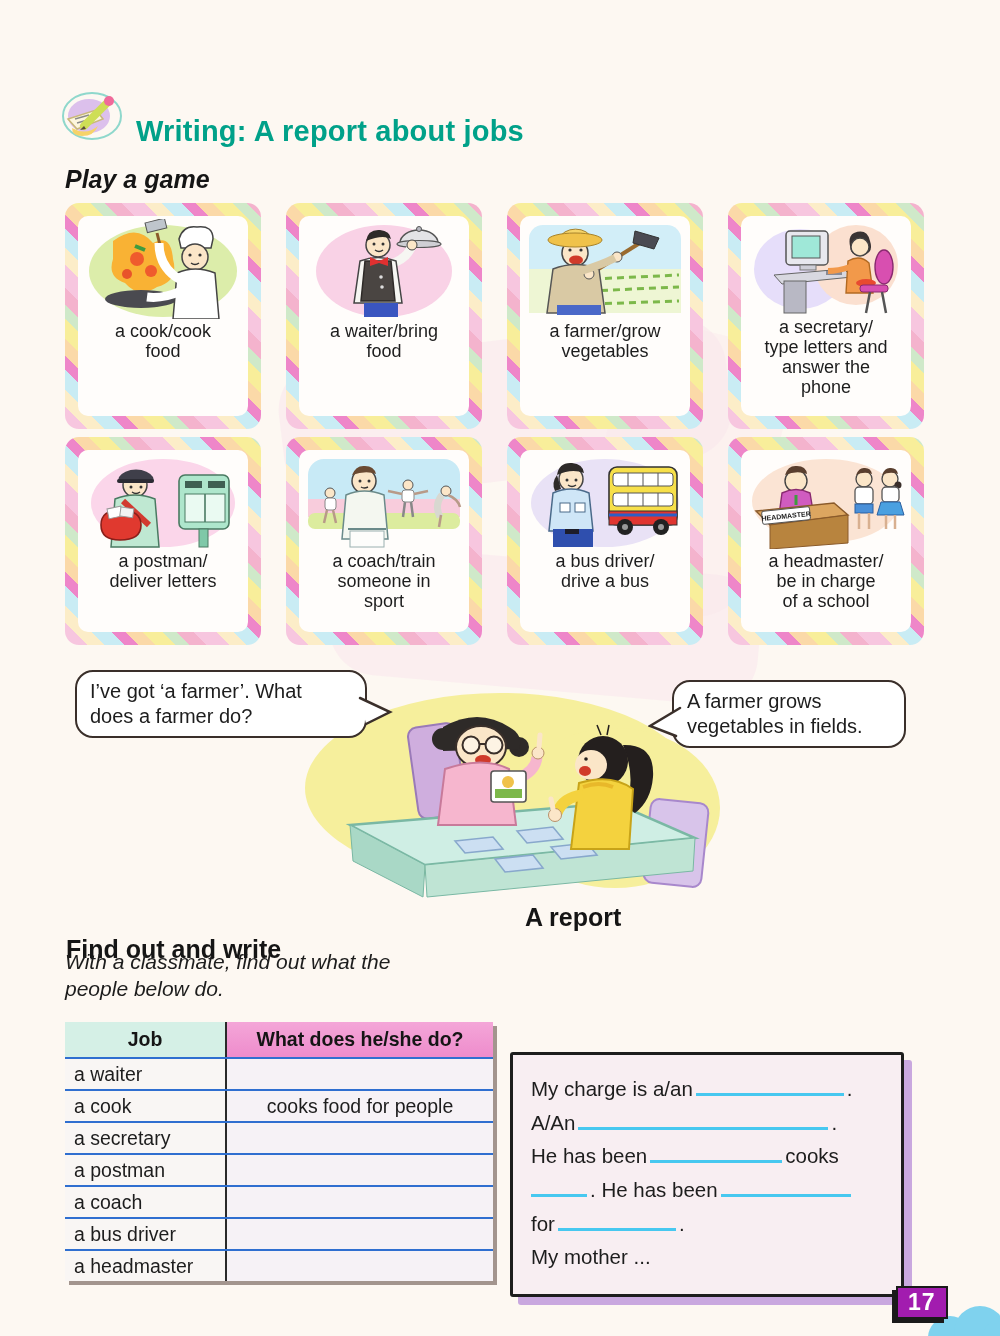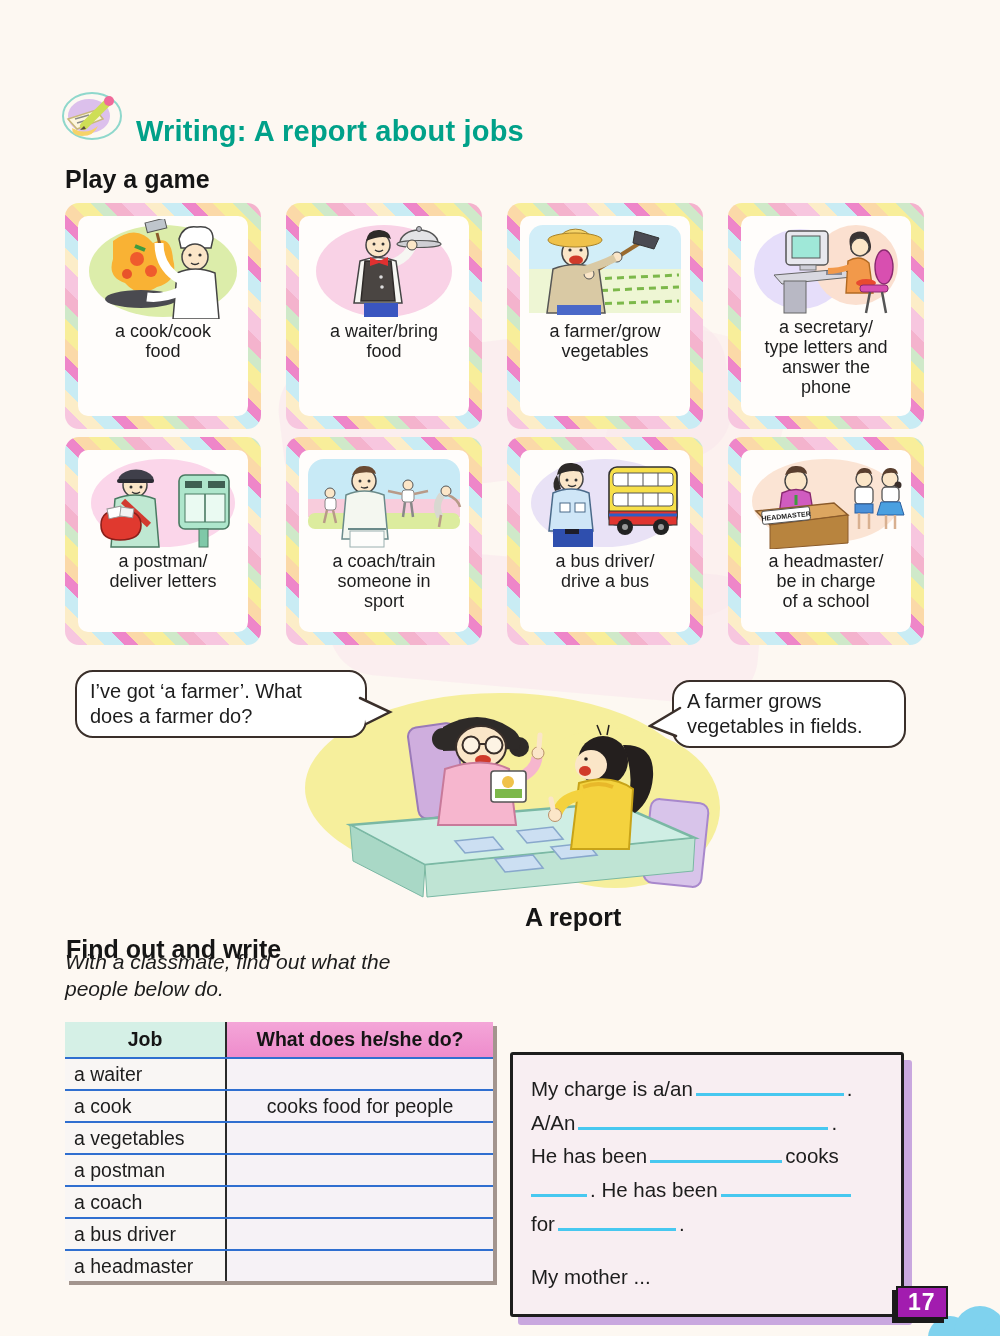--- a/index.html
+++ b/index.html
@@ -77,21 +77,21 @@
         <line x1="13" y1="31" x2="27" y2="27" stroke="#8a8a8a" stroke-width="1.5"></line>
         <line x1="15" y1="35" x2="29" y2="31" stroke="#8a8a8a" stroke-width="1.5"></line>
         <line x1="22" y1="38" x2="46" y2="14" stroke="#cede56" stroke-width="8" stroke-linecap="round"></line>
         <circle cx="47" cy="13" r="5" fill="#f06a9a"></circle>
         <polygon points="22,38 18,42 24,41" fill="#5a4a3a"></polygon>
       </svg>
     </span>
     <span class="page-title">Writing: A report about jobs</span>
   </div>
 
-  <div class="section-heading" style="left:65px; top:165px;">Play a game</div>
+  <div class="section-heading" style="left:65px; top:165px;font-style:italic;">Play a game</div>
 
   <div class="cards-row row1" style="top:203px;">
 
     <div class="card">
       <div class="card-inner">
         <svg width="164" height="100" viewBox="0 0 164 100">
           <ellipse cx="82" cy="52" rx="74" ry="46" fill="#dcedaa"></ellipse>
           <path d="M32 22 Q56 4 72 24 Q90 14 92 40 Q98 62 76 68 Q58 80 44 64 Q26 58 32 40Z" fill="#f9b234"></path>
           <circle cx="56" cy="40" r="7" fill="#ef5b2d"></circle>
             <circle cx="70" cy="52" r="6" fill="#ef5b2d"></circle>
@@ -400,21 +400,21 @@
     </tr>
     <tr>
       <td class="td-job">a waiter</td>
       <td class="td-do"></td>
     </tr>
     <tr>
       <td class="td-job">a cook</td>
       <td class="td-do">cooks food for people</td>
     </tr>
     <tr>
-      <td class="td-job">a vegetables</td>
+      <td class="td-job">a secretary</td>
       <td class="td-do"></td>
     </tr>
     <tr>
       <td class="td-job">a postman</td>
       <td class="td-do"></td>
     </tr>
     <tr>
       <td class="td-job">a coach</td>
       <td class="td-do"></td>
     </tr>
@@ -440,21 +440,21 @@
     </div>
     <div class="r-line">
       <span>He has been</span><span class="blank" style="width:132px;"></span><span>cooks</span>
     </div>
     <div class="r-line">
       <span class="blank" style="width:56px; margin-left:0;"></span><span>. He has been</span><span class="blank" style="width:130px;"></span>
     </div>
     <div class="r-line">
       <span>for</span><span class="blank" style="width:118px;"></span><span>.</span>
     </div>
-    <div class="r-line" style="margin-top:27px;">My mother ...</div>
+    <div class="r-line" style="margin-top:7px;">My mother ...</div>
   </div>
 
   <svg class="cloud" width="80" height="48">
     <circle cx="22" cy="44" r="22" fill="#7fd2ee"></circle>
     <circle cx="52" cy="38" r="26" fill="#7fd2ee"></circle>
     <circle cx="78" cy="46" r="24" fill="#7fd2ee"></circle>
   </svg>
   <div class="page-badge">17</div>
 
 </div>

